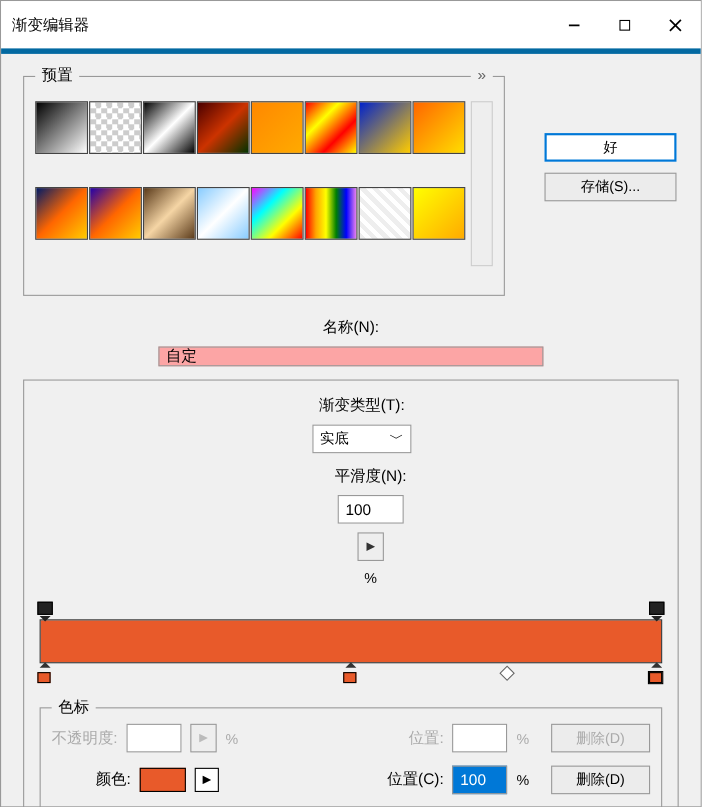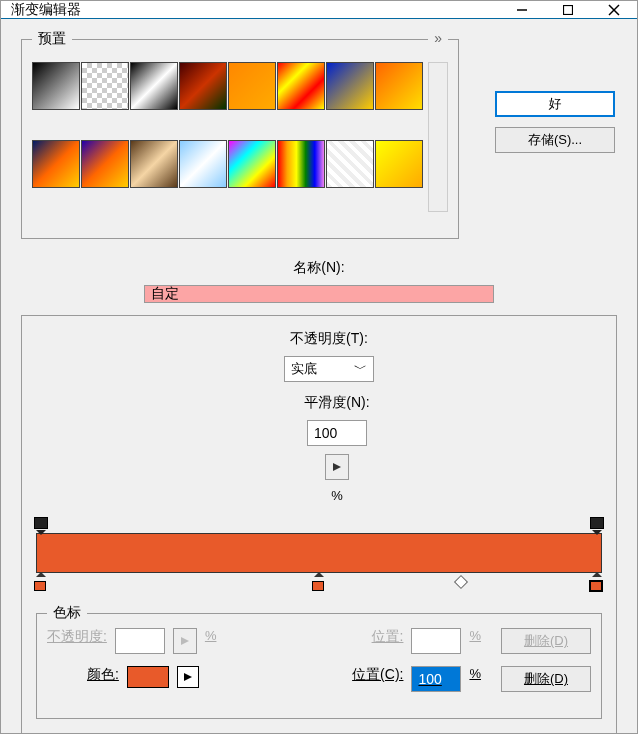--- a/index.html
+++ b/index.html
@@ -1,18 +1,18 @@
 <!DOCTYPE html>
 <html><head>
 <meta charset="utf-8">
 <style>
 * { box-sizing: border-box; margin: 0; padding: 0; }
 body { font-family: "Microsoft YaHei", SimSun, sans-serif; font-size: 13px; background: #f0f0f0; }
 .window { width: 638px; height: 734px; background: #f0f0f0; border: 1px solid #999; position: relative; }
-.titlebar { height: 18px; background: #fff; display: flex; align-items: center; border-bottom: 1px solid #0369a1; }
+.titlebar { height: 48px; background: #fff; display: flex; align-items: center; border-bottom: 5px solid #0369a1; }
 .titlebar-title { flex: 1; padding-left: 10px; font-size: 14px; }
 .titlebar-btn { width: 46px; height: 32px; display: flex; align-items: center; justify-content: center; cursor: pointer; }
 .content { padding: 20px; position: relative; }
 .fieldset { border: 1px solid #999; position: relative; padding: 10px; margin-bottom: 18px; }
 .fieldset-label { position: absolute; top: -10px; left: 10px; background: #f0f0f0; padding: 0 6px; font-size: 14px; }
 .presets-area { width: 438px; display: flex; }
 .presets-grid { display: flex; flex-wrap: wrap; gap: 1px; width: 400px; }
 .preset { width: 48px; height: 48px; border: 1px solid #444; cursor: pointer; }
 .presets-scroll { width: 20px; margin-left: 4px; background: #eee; border: 1px solid #ccc; position: relative; }
 .presets-expand { position: absolute; top: -10px; right: 10px; background: #f0f0f0; padding: 0 6px; color: #666; font-size: 14px; cursor: pointer; }
@@ -28,21 +28,21 @@
 .gradient-preview-wrap { position: relative; margin: 30px 0 40px; }
 .gradient-preview { height: 40px; border: 1px solid #333; background: linear-gradient(to right, #e85a2a, #e85a2a 50%, #e85a2a); }
 .opacity-stop { position: absolute; top: -16px; width: 14px; height: 14px; cursor: pointer; }
 .opacity-stop::before { content: ""; position: absolute; top: 0; left: 0; width: 12px; height: 10px; background: #222; border: 1px solid #000; }
 .opacity-stop::after { content: ""; position: absolute; bottom: -4px; left: 2px; border-left: 5px solid transparent; border-right: 5px solid transparent; border-top: 5px solid #222; }
 .color-stop { position: absolute; bottom: -18px; width: 14px; height: 14px; cursor: pointer; }
 .color-stop::before { content: ""; position: absolute; top: -5px; left: 2px; border-left: 5px solid transparent; border-right: 5px solid transparent; border-bottom: 5px solid #333; }
 .color-stop-body { position: absolute; bottom: 0; width: 12px; height: 10px; border: 1px solid #000; }
 .midpoint { position: absolute; bottom: -14px; width: 10px; height: 10px; transform: rotate(45deg); border: 1px solid #666; background: #fff; cursor: pointer; }
 .stops-fieldset { border: 1px solid #999; padding: 14px 10px; position: relative; }
-.stops-row { display: flex; gap: 8px; margin-bottom: 12px; text-decoration: underline; }
+.stops-row { display: flex; align-items: center; gap: 8px; margin-bottom: 12px; }
 .color-swatch { width: 42px; height: 22px; border: 1px solid #000; cursor: pointer; }
 .play-btn { width: 22px; height: 22px; border: 1px solid #000; background: #fff; display: flex; align-items: center; justify-content: center; cursor: pointer; }
 .disabled { color: #aaa; }
 .disabled .btn, .disabled input { color: #aaa; }
 .selected-input { background: #0078d7; color: #fff; }
 .main-fieldset { border: 1px solid #999; padding: 14px; position: relative; }
 </style>
 </head>
 <body>
 
@@ -98,21 +98,21 @@
       <button class="btn">存储(S)...</button>
     </div>
 
     <div class="row" style="margin-top:20px">
       <span class="label">名称(N):</span>
       <input type="text" class="text-input" style="flex: 1 1 0%; width: 350px;" value="自定">
     </div>
 
     <div class="main-fieldset">
       <div class="row" style="margin-left:20px">
-        <span class="label">不透明度(T):</span>
+        <span class="label">渐变类型(T):</span>
         <div class="select">
           <span>实底</span>
           <span>﹀</span>
         </div>
       </div>
 
       <div class="row" style="margin-left:36px">
         <span class="label">平滑度(N):</span>
         <input type="text" class="spinner" value="100" style="">
         <div class="spin-btn">

